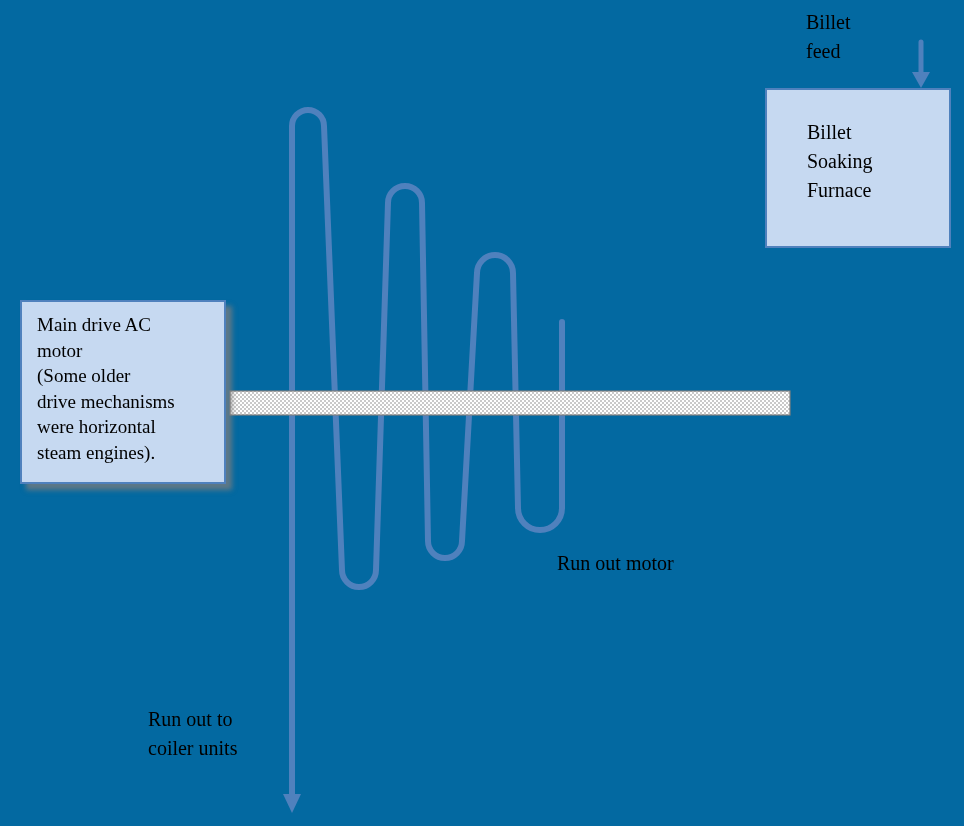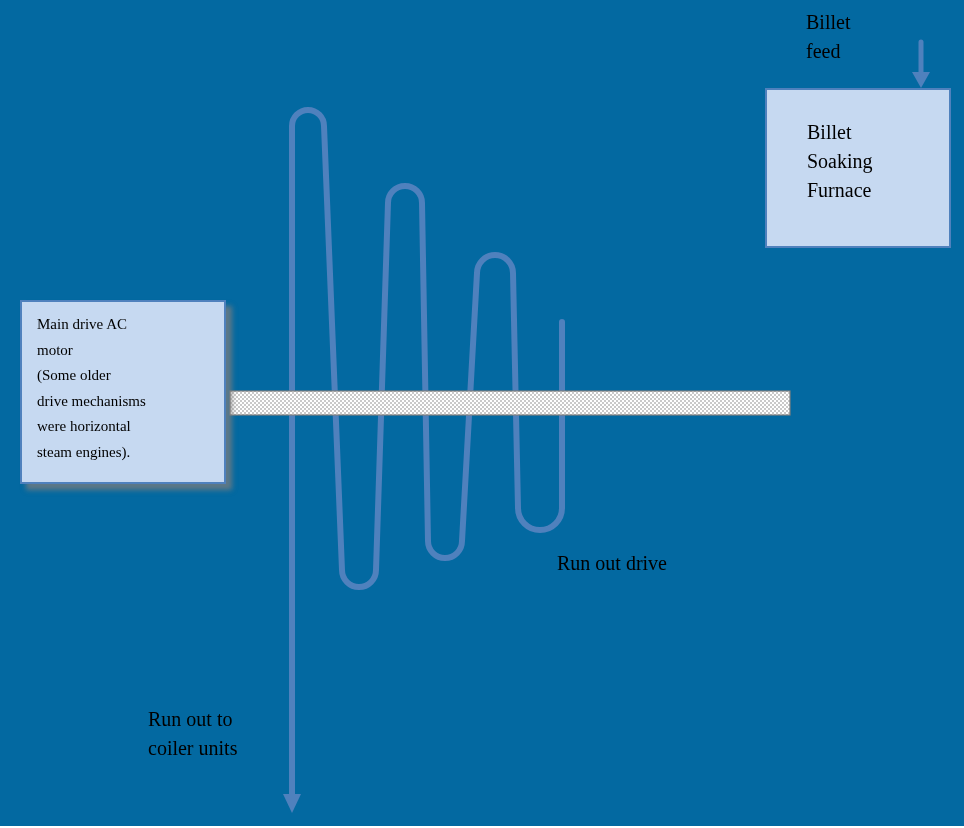--- a/index.html
+++ b/index.html
@@ -35,21 +35,21 @@
     border: 2px solid #4f81bd;
     box-sizing: border-box;
     color: #000000;
   }
   #motor-box {
     left: 20px;
     top: 300px;
     width: 206px;
     height: 184px;
     box-shadow: 6px 6px 5px rgba(125,125,125,0.75);
-    font-size: 15px;
+    font-size: 19px;
     line-height: 25.5px;
     padding: 10px 8px 8px 15px;
     white-space: pre-line;
   }
   #furnace-box {
     left: 765px;
     top: 88px;
     width: 186px;
     height: 160px;
     font-size: 20px;
@@ -105,18 +105,18 @@
 Soaking
 Furnace</div>
 
   <div class="box" id="motor-box">Main drive AC
 motor
 (Some older
 drive mechanisms
 were horizontal
 steam engines).</div>
 
-  <div class="label" id="run-out-area-label">Run out drive</div>
+  <div class="label" id="run-out-area-label">Run out motor</div>
 
   <div class="label" id="run-out-coiler-label">Run out to
 coiler units</div>
 
 </div>
 
 </body></html>

